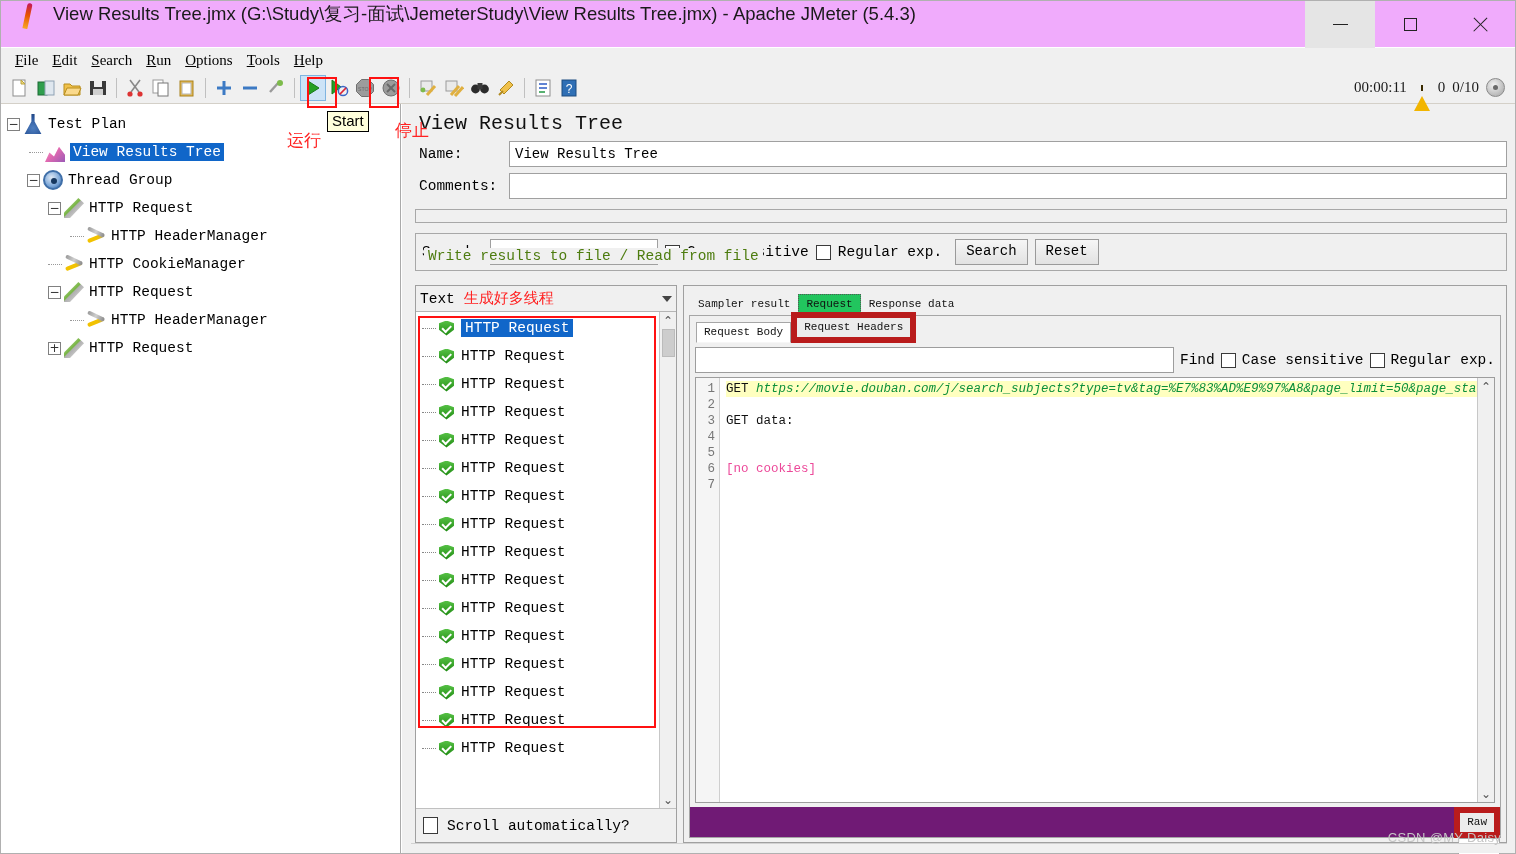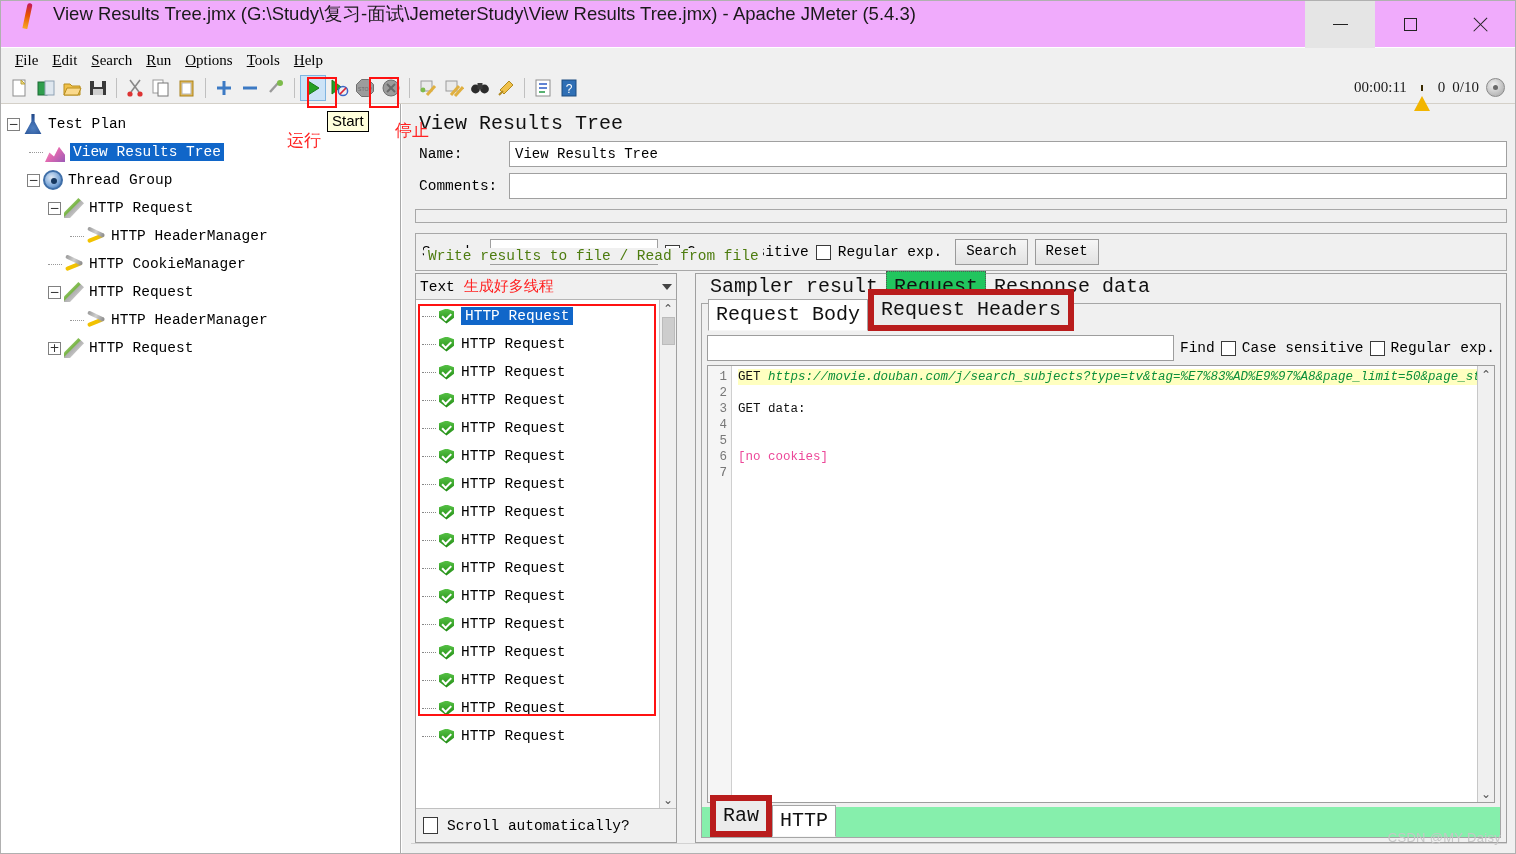--- a/index.html
+++ b/index.html
@@ -195,21 +195,21 @@
     border:1px solid #9a9a9a; padding:3px 10px;
     font-family:"Liberation Mono", monospace; font-size:14px; color:#000; height:26px;
   }
   .searchbar {
     display:flex; align-items:center; gap:7px;
     border:1px solid #a8a8a8; margin:6px 0 0 4px; padding:5px 6px; background:#f0f0f0;
   }
   .mono { font-family:"Liberation Mono", monospace; font-size:14.5px; }
 
   
-  .resultsplit { flex:1 1 auto; display:flex; min-height:0; margin:2px 0 0 4px;gap:12px; }
+  .resultsplit { flex:1 1 auto; display:flex; min-height:0; margin:14px 0 0 4px; }
   .resultlist {
     width:262px; flex:0 0 262px; display:flex; flex-direction:column; min-height:0;
     border:1px solid #a0a0a0; background:#f0f0f0;
   }
   .rl-combo {
     height:26px; display:flex; align-items:center; background:#f0f0f0;
     border-bottom:1px solid #b5b5b5; padding:0 4px; position:relative;
   }
   .rl-combo .cval { font-family:"Liberation Mono", monospace; font-size:14.5px; }
   .rl-combo .cann { color:#ff2222; font-family:"DejaVu Sans",sans-serif; font-size:15px; margin-left:9px; }
@@ -238,21 +238,21 @@
   .vs-thumb { width:13px; background:#cdcdcd; border:1px solid #bbb; }
   .vs-track { flex:1 1 auto; }
   .rl-foot { height:34px; display:flex; align-items:center; gap:9px; padding-left:7px; background:#f0f0f0; border-top:1px solid #c0c0c0; }
 
   .resultdetail {
     flex:1 1 auto; min-width:0; margin-left:6px; display:flex; flex-direction:column;
     border:1px solid #a0a0a0; background:#f0f0f0;
   }
   .tabrow { display:flex; align-items:flex-end; height:29px; padding-left:6px; background:#f0f0f0; }
   .tab {
-    font-family:"Liberation Mono", monospace; font-size:20px;
+    font-family:"Liberation Mono", monospace; font-size:11px;
     padding:3px 7px 4px 7px; border:1px solid transparent; color:#111;
   }
   .tab.active { border:1px dotted #555; background:#22c55e; }
   .tab.boxed { border:1px solid #a6a6a6; border-bottom:1px solid #f6f6f6; background:#fff; }
   .tab.plainbox { border:6px solid #b91c1c; background:#ececec; }
   .subpanel { flex:1 1 auto; display:flex; flex-direction:column; min-height:0; border:1px solid #a6a6a6; margin:0 5px 4px 5px; background:#f0f0f0; }
   .findrow { display:flex; align-items:center; gap:6px; padding:4px 5px; }
   .findfield { flex:1 1 auto; height:26px; background:#fff; border:1px solid #9d9d9d; }
   .codearea { flex:1 1 auto; display:flex; min-height:0; background:#fff; border:1px solid #9d9d9d; margin:0 5px 4px 5px; }
   .gutter {
@@ -260,21 +260,21 @@
     font-family:"Liberation Mono", monospace; font-size:12.5px; color:#777;
     text-align:right; padding:3px 4px 0 0;
   }
   .gutter div { height:16px; line-height:16px; }
   .codebody { flex:1 1 auto; min-width:0; padding:3px 0 0 6px; overflow:hidden; }
   .cline { height:16px; line-height:16px; font-family:"Liberation Mono", monospace; font-size:12.5px; white-space:nowrap; }
   .cline.hl { background:#ffffc0; }
   .c-kw { color:#111; }
   .c-url { color:#0b8f3a; font-style:italic; }
   .c-red { color:#ec4899; }
-  .bottomtabs { height:30px; display:flex; align-items:flex-end; padding-left:8px; gap:0; background:#86efac; }
+  .bottomtabs { height:30px; display:flex; align-items:flex-end; padding-left:8px; gap:0; background:#701a75;flex-direction:column; }
 
   .watermark {
     position:absolute; right:14px; bottom:8px;
     color:#c6c6c6; font-size:13px; font-family:"Liberation Sans", sans-serif;
     letter-spacing:0.3px;
   }
   .statusline { height:10px; flex:0 0 10px; background:#f0f0f0; border-top:1px solid #d2d2d2; }
 </style>
 </head>
 <body>

